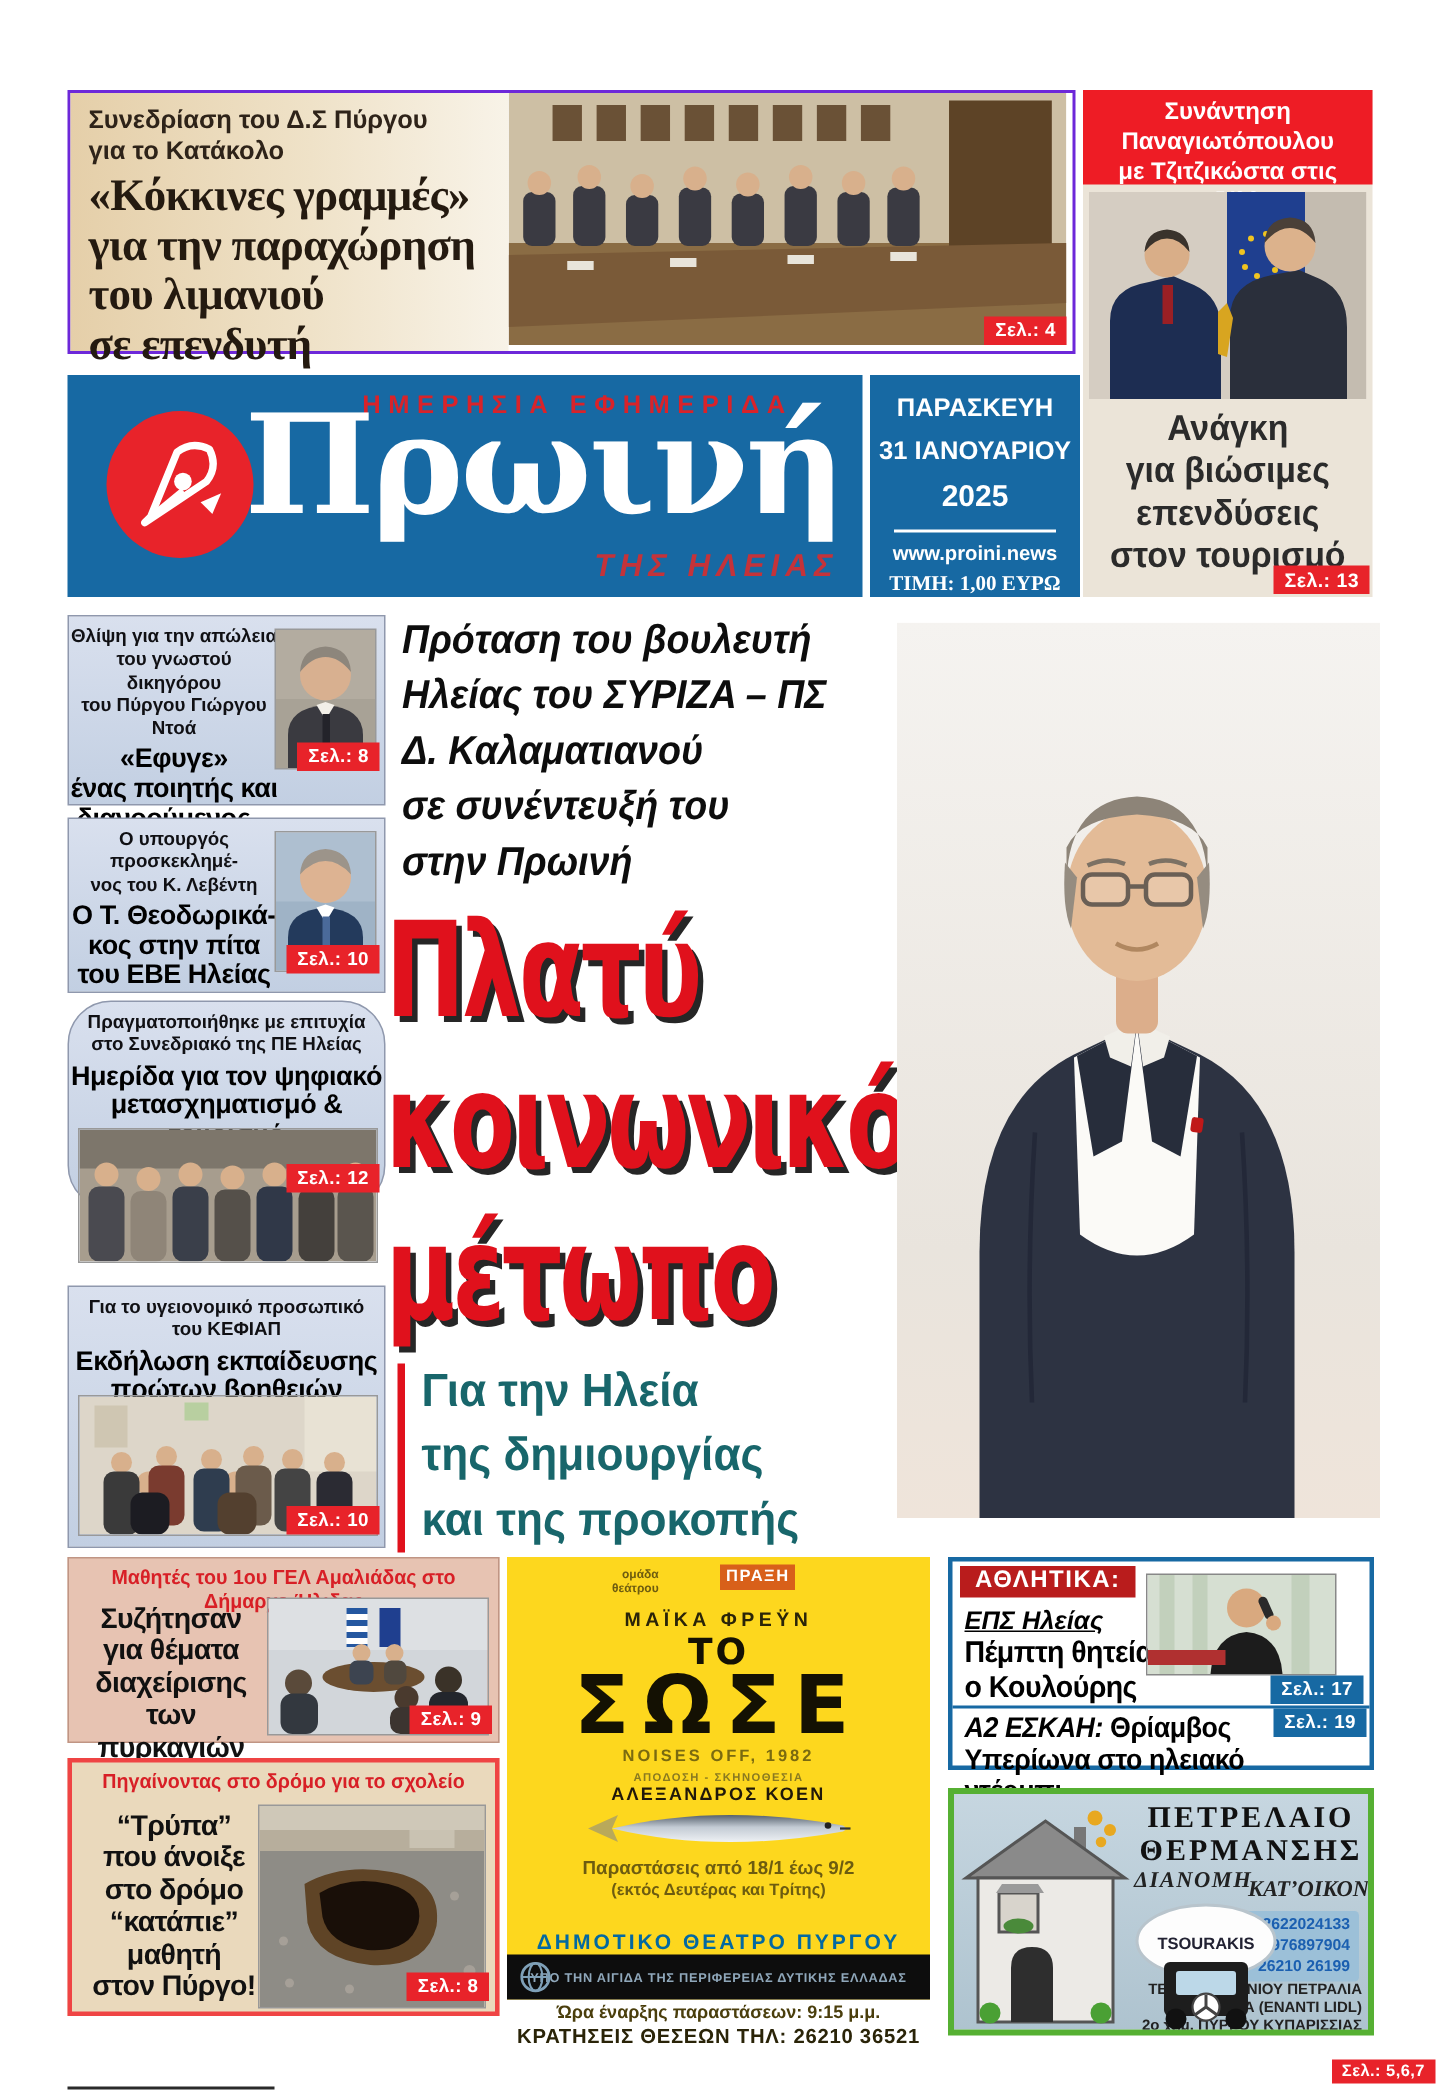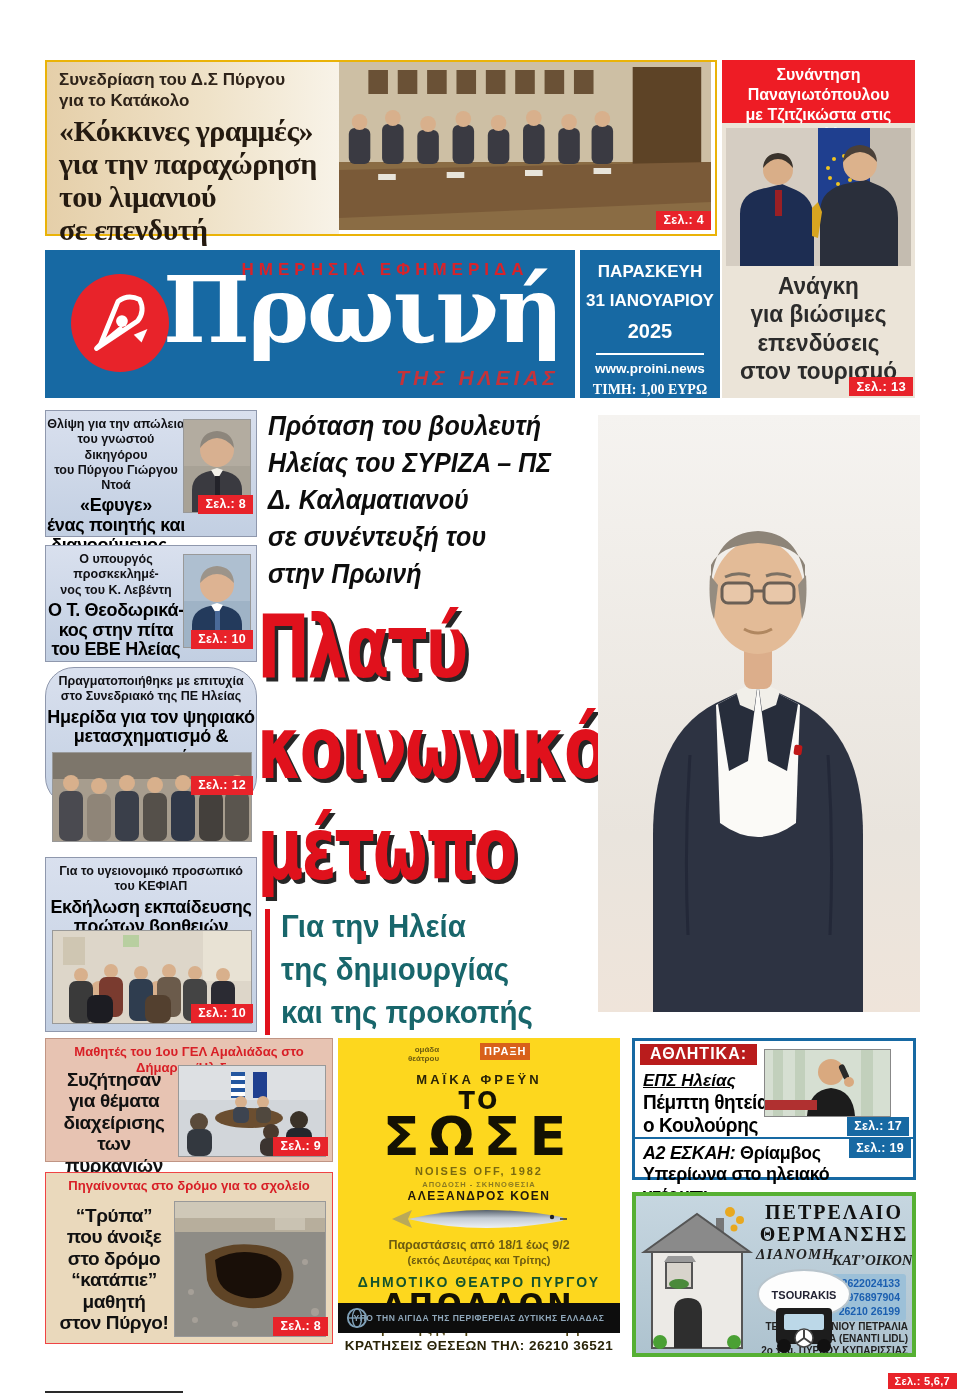--- a/index.html
+++ b/index.html
@@ -7,21 +7,21 @@
   #page{position:relative;width:960px;height:1396px;background:#fff;overflow:hidden;
         font-family:"Liberation Sans",sans-serif;}
   .pre{white-space:pre-line;}
   .tag{position:absolute;background:#e8232a;color:#fff;font:700 12.5px/1.5 "Liberation Sans",sans-serif;
        padding:0 7px;letter-spacing:.3px;}
   .tag.blue{background:#1769a3;}
   .ph{position:absolute;overflow:hidden;}
   .ph svg{display:block;width:100%;height:100%;}
 
   
-  .tl-unit{position:absolute;left:45px;top:60px;width:668px;height:172px;border:2px solid #eab308;background:#fff;}
+  .tl-unit{position:absolute;left:45px;top:60px;width:668px;height:172px;border:2px solid #6d28d9;background:#fff;}
   .tl-text{position:absolute;left:0;top:0;width:292px;height:100%;
            background:linear-gradient(90deg,#e5cfa9 0%,#efe2c8 55%,#f8f3e8 100%);padding:7px 0 0 12px;box-sizing:border-box;}
   .tl-kicker{font:700 17px/1.25 "Liberation Sans",sans-serif;color:#2e2319;}
   .tl-headline{margin:2px 0 0;font:700 30px/1.1 "Liberation Serif",serif;color:#241a10;letter-spacing:-.5px;}
   .tl-photo{left:292px;top:0;width:372px;height:168px;}
   .tl-tag{right:4px;bottom:4px;}
 
   
   .tr-unit{position:absolute;left:722px;top:60px;width:193px;height:338px;background:#ebe4d8;}
   .tr-header{background:#ee1c25;color:#fff;font:700 16px/1.26 "Liberation Sans",sans-serif;
@@ -76,21 +76,21 @@
            text-shadow:5px 4px 0 #262626;transform:scaleX(.72);transform-origin:left top;white-space:nowrap;}
   .deck-wrap{position:absolute;left:265px;top:905px;}
   .deck-bar{position:absolute;left:0;top:4px;width:5px;height:126px;background:#e0111c;}
   .deck{margin-left:16px;font:700 31px/43px "Liberation Sans",sans-serif;color:#18666b;
         transform:scaleX(.95);transform-origin:left top;}
   .main-photo{left:598px;top:415px;width:322px;height:597px;}
   .mp-tag{right:3px;bottom:7px;font-size:11px;}
 
   
   .bl1{position:absolute;left:45px;top:1038px;width:288px;height:124px;background:#e7c3b2;border:1px solid #c09584;box-sizing:border-box;}
-  .bl2{position:absolute;left:45px;top:1172px;width:288px;height:172px;background:#ead9bc;border:1px solid #ef4444;box-sizing:border-box;}
+  .bl2{position:absolute;left:45px;top:1172px;width:288px;height:172px;background:#ead9bc;border:3px solid #ef4444;box-sizing:border-box;}
   .bl-k{font:700 13.5px/1.15 "Liberation Sans",sans-serif;color:#d81f26;text-align:center;padding-top:5px;
         transform:scaleX(.97);}
   .bl-h{position:absolute;left:4px;width:128px;text-align:center;font:700 19px/1.13 "Liberation Sans",sans-serif;
         color:#111;letter-spacing:-.4px;}
   .bl1 .bl-h{top:30px;}
   .bl2 .bl-h{top:32px;}
   .bl1 .ph{right:6px;top:26px;width:146px;height:90px;border:1px solid #999;}
   .bl2 .ph{right:6px;top:28px;width:150px;height:134px;border:1px solid #999;}
   .bl1 .tag{right:4px;bottom:5px;}
   .bl2 .tag{right:4px;bottom:7px;}
@@ -102,21 +102,21 @@
            background:#d8601a;padding:3px 4px;letter-spacing:1px;}
   .po-author{padding-top:34px;font:700 13px "Liberation Sans",sans-serif;color:#2a2408;letter-spacing:3px;}
   .po-title-small{font:900 24px/20px "DejaVu Sans",sans-serif;color:#141103;letter-spacing:2px;margin-top:4px;}
   .po-title-big{font:900 54px/52px "DejaVu Sans",sans-serif;color:#141103;letter-spacing:9px;}
   .po-orig{font:700 11px "Liberation Sans",sans-serif;color:#7a6a10;letter-spacing:2px;margin-top:2px;}
   .po-credit{font:700 7.5px "Liberation Sans",sans-serif;color:#8a7a20;margin-top:3px;letter-spacing:1px;}
   .po-director{font:700 12px "Liberation Sans",sans-serif;color:#20180a;letter-spacing:1.5px;}
   .po-fish{margin:3px auto 0;width:190px;height:26px;}
   .po-dates{font:700 12.5px "Liberation Sans",sans-serif;color:#6d5c10;margin-top:6px;}
   .po-dates2{font:700 11px "Liberation Sans",sans-serif;color:#6d5c10;margin-top:2px;}
-  .po-venue{font:700 14px "Liberation Sans",sans-serif;color:#14532d;letter-spacing:2px;margin-top:8px;}
+  .po-venue{font:700 14px "Liberation Sans",sans-serif;color:#0369a1;letter-spacing:2px;margin-top:20px;}
   .po-venue-name{font:900 29px/28px "DejaVu Sans",sans-serif;color:#141103;letter-spacing:4px;}
   .po-time{font:700 12px "Liberation Sans",sans-serif;color:#4a3e0c;margin-top:4px;}
   .po-tickets{font:700 13.5px "Liberation Sans",sans-serif;color:#2a2408;margin-top:2px;letter-spacing:.5px;}
   .po-footer{position:absolute;left:0;bottom:0;width:100%;height:30px;background:#0d0d0d;color:#8fa7ba;
              font:700 8.5px/30px "Liberation Sans",sans-serif;letter-spacing:.5px;}
   .po-footer svg{position:absolute;left:8px;top:4px;width:22px;height:22px;}
 
   
   .sports{position:absolute;left:632px;top:1038px;width:284px;height:142px;border:3px solid #1769a3;
           background:#fff;box-sizing:border-box;}

